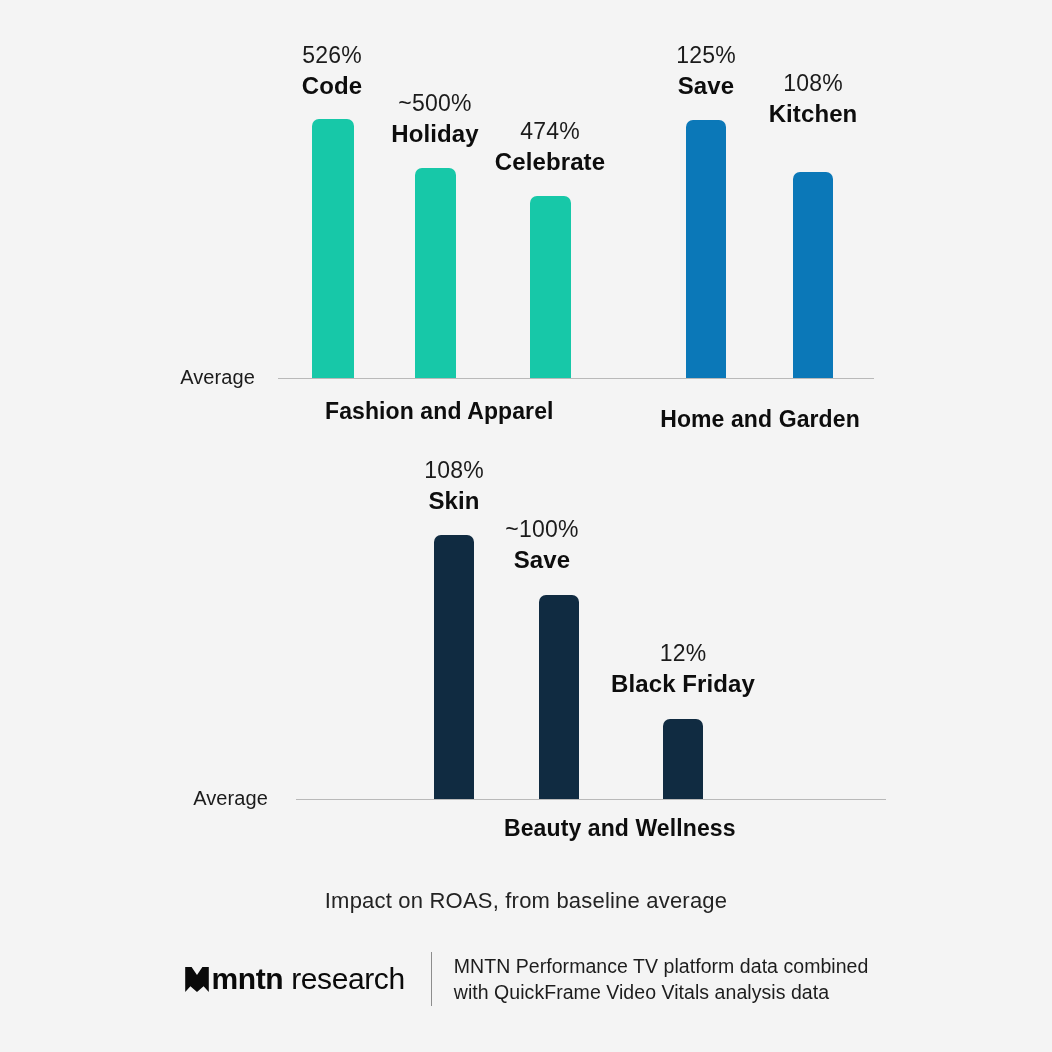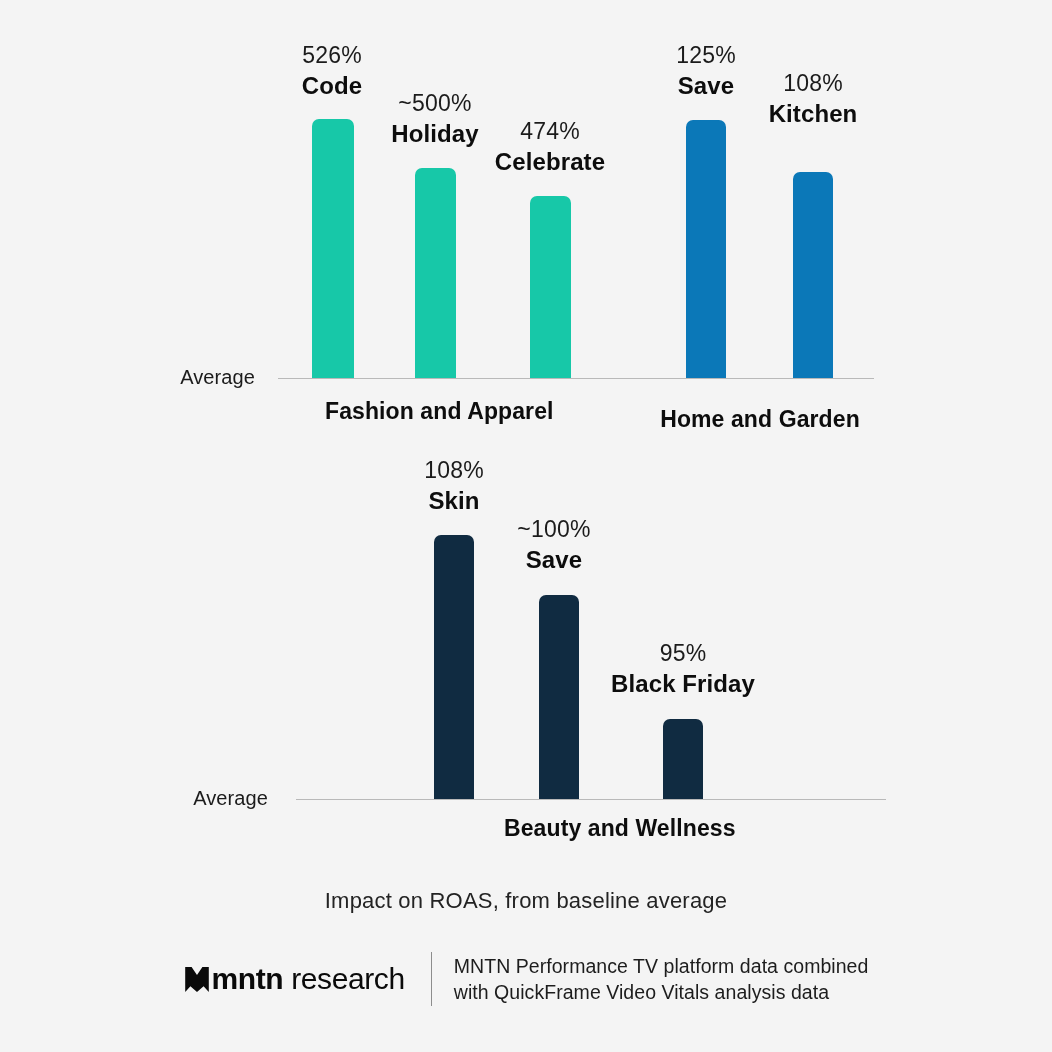--- a/index.html
+++ b/index.html
@@ -200,28 +200,28 @@
   </section>
 
   <section class="panel" id="panel-bottom">
 
     <div class="bar-annot" style="left:364px; top:15px; width:180px;">
       <div class="bar-value">108%</div>
       <div class="bar-name">Skin</div>
     </div>
     <div class="bar navy" style="left:434px; top:95px; width:40px; height:264px;"></div>
 
-    <div class="bar-annot" style="left:464px; top:74px; width:180px;">
+    <div class="bar-annot" style="left:452px; top:74px; width:180px;">
       <div class="bar-value">~100%</div>
       <div class="bar-name">Save</div>
     </div>
     <div class="bar navy" style="left:539px; top:155px; width:40px; height:204px;"></div>
 
     <div class="bar-annot" style="left:593px; top:198px; width:180px;">
-      <div class="bar-value">95%</div>
+      <div class="bar-value">12%</div>
       <div class="bar-name">Black Friday</div>
     </div>
     <div class="bar navy" style="left:663px; top:279px; width:40px; height:80px;"></div>
 
     <div class="axis-line" style="left:296px; top:359px; width:590px;"></div>
     <div class="axis-caption" style="left:118px; top:347px; width:150px;">Average</div>
 
     <div class="group-label" style="left:504px; top:375px; width:222px;">Beauty and Wellness</div>
   </section>
 

